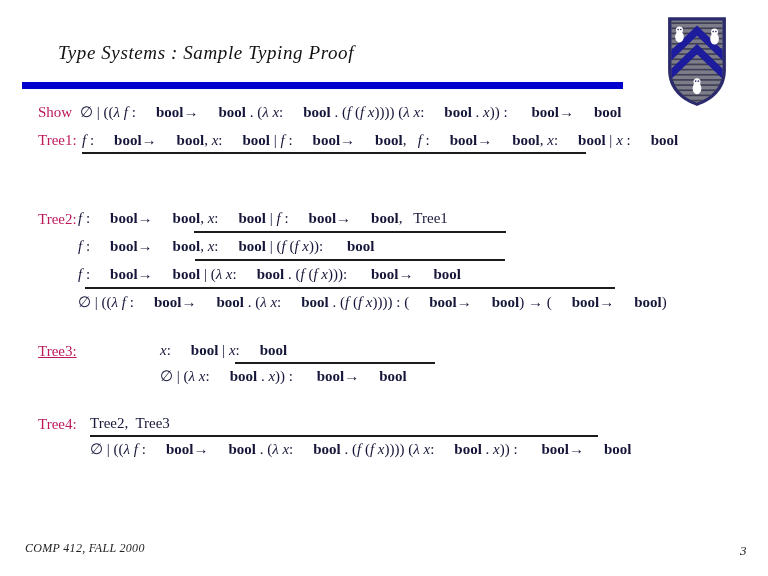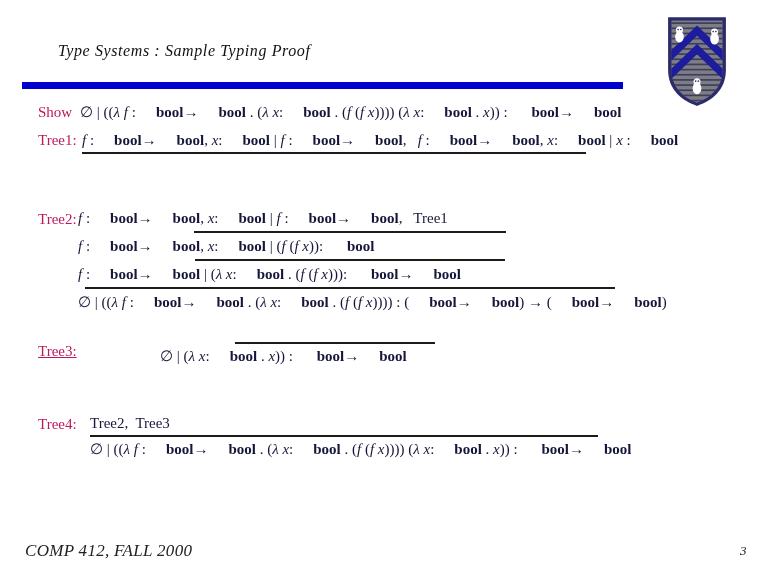--- a/index.html
+++ b/index.html
@@ -1,40 +1,40 @@
 <!DOCTYPE html>
 <html><head>
 <meta charset="utf-8">
 <style>
   html,body{margin:0;padding:0;background:#e8e8e8;}
   .slide{
     position:relative;width:768px;height:576px;background:#ffffff;
     overflow:hidden;font-family:"Liberation Serif","DejaVu Serif",serif;
   }
   .title{
-    position:absolute;left:58px;top:42px;font-size:16px;font-style:italic;
+    position:absolute;left:58px;top:42px;font-size:19px;font-style:italic;
     color:#111111;letter-spacing:0.6px;white-space:pre;
   }
   .accent-bar{
     position:absolute;left:22px;top:82px;width:601px;height:7px;background:#0000CC;
   }
   .shield{position:absolute;left:663px;top:13px;}
   .mathline,.label{
     font-size:15px;color:#16163a;white-space:pre;line-height:20px;
   }
   .label{position:absolute;left:38px;color:#be185d;}
   .bb{font-weight:bold;margin-left:20px;}
   .it{font-style:italic;}
   .abs{position:absolute;}
   .stack{position:absolute;}
   .stack .mathline{display:block;text-align:left;}
   .rule{height:2px;background:#1c1c1c;margin:2px auto;}
   .rule.sp{margin:3px auto;}
   .footer{
-    position:absolute;left:25px;top:541px;font-size:17px;font-style:italic;
+    position:absolute;left:25px;top:541px;font-size:12px;font-style:italic;
     color:#222222;letter-spacing:0.3px;white-space:pre;
   }
   .pagenum{
     position:absolute;left:740px;top:543px;font-size:13px;font-style:italic;color:#222222;
   }
 </style>
 </head>
 <body>
 
 <div class="slide">
@@ -112,20 +112,21 @@
     <div class="rule sp" style="width:312px;"></div>
     <div class="mathline"><span class="it">f</span><span> :</span><span class="bb">bool</span><span>→</span><span class="bb">bool</span><span>, </span><span class="it">x</span><span>:</span><span class="bb">bool</span><span> | (</span><span class="it">f</span><span> (</span><span class="it">f x</span><span>)): </span><span class="bb">bool</span></div>
     <div class="rule sp" style="width:310px;"></div>
     <div class="mathline"><span class="it">f</span><span> :</span><span class="bb">bool</span><span>→</span><span class="bb">bool</span><span> | (</span><span class="it">λ x</span><span>:</span><span class="bb">bool</span><span> . (</span><span class="it">f</span><span> (</span><span class="it">f x</span><span>))): </span><span class="bb">bool</span><span>→</span><span class="bb">bool</span></div>
     <div class="rule sp" style="width:530px;"></div>
     <div class="mathline"><span>∅ | ((</span><span class="it">λ f</span><span> :</span><span class="bb">bool</span><span>→</span><span class="bb">bool</span><span> . (</span><span class="it">λ x</span><span>:</span><span class="bb">bool</span><span> . (</span><span class="it">f</span><span> (</span><span class="it">f x</span><span>)))) : (</span><span class="bb">bool</span><span>→</span><span class="bb">bool</span><span>) → (</span><span class="bb">bool</span><span>→</span><span class="bb">bool</span><span>)</span></div>
   </div>
 
   <div class="label" style="top:341px;text-decoration:underline;">Tree3:</div>
   <div class="stack" style="left:160px;top:340px;width:350px;">
+    <div class="mathline"><span class="it">x</span><span>:</span><span class="bb">bool</span><span> | </span><span class="it">x</span><span>:</span><span class="bb">bool</span></div>
     <div class="rule" style="width:200px;"></div>
     <div class="mathline"><span>∅ | (</span><span class="it">λ x</span><span>:</span><span class="bb">bool</span><span> . </span><span class="it">x</span><span>)) : </span><span class="bb">bool</span><span>→</span><span class="bb">bool</span></div>
   </div>
 
   <div class="label" style="top:414px;">Tree4:</div>
   <div class="stack" style="left:90px;top:413px;width:508px;">
     <div class="mathline">Tree2,  Tree3</div>
     <div class="rule" style="width:508px;"></div>
     <div class="mathline"><span>∅ | ((</span><span class="it">λ f</span><span> :</span><span class="bb">bool</span><span>→</span><span class="bb">bool</span><span> . (</span><span class="it">λ x</span><span>:</span><span class="bb">bool</span><span> . (</span><span class="it">f</span><span> (</span><span class="it">f x</span><span>)))) (</span><span class="it">λ x</span><span>:</span><span class="bb">bool</span><span> . </span><span class="it">x</span><span>)) : </span><span class="bb">bool</span><span>→</span><span class="bb">bool</span></div>
   </div>

